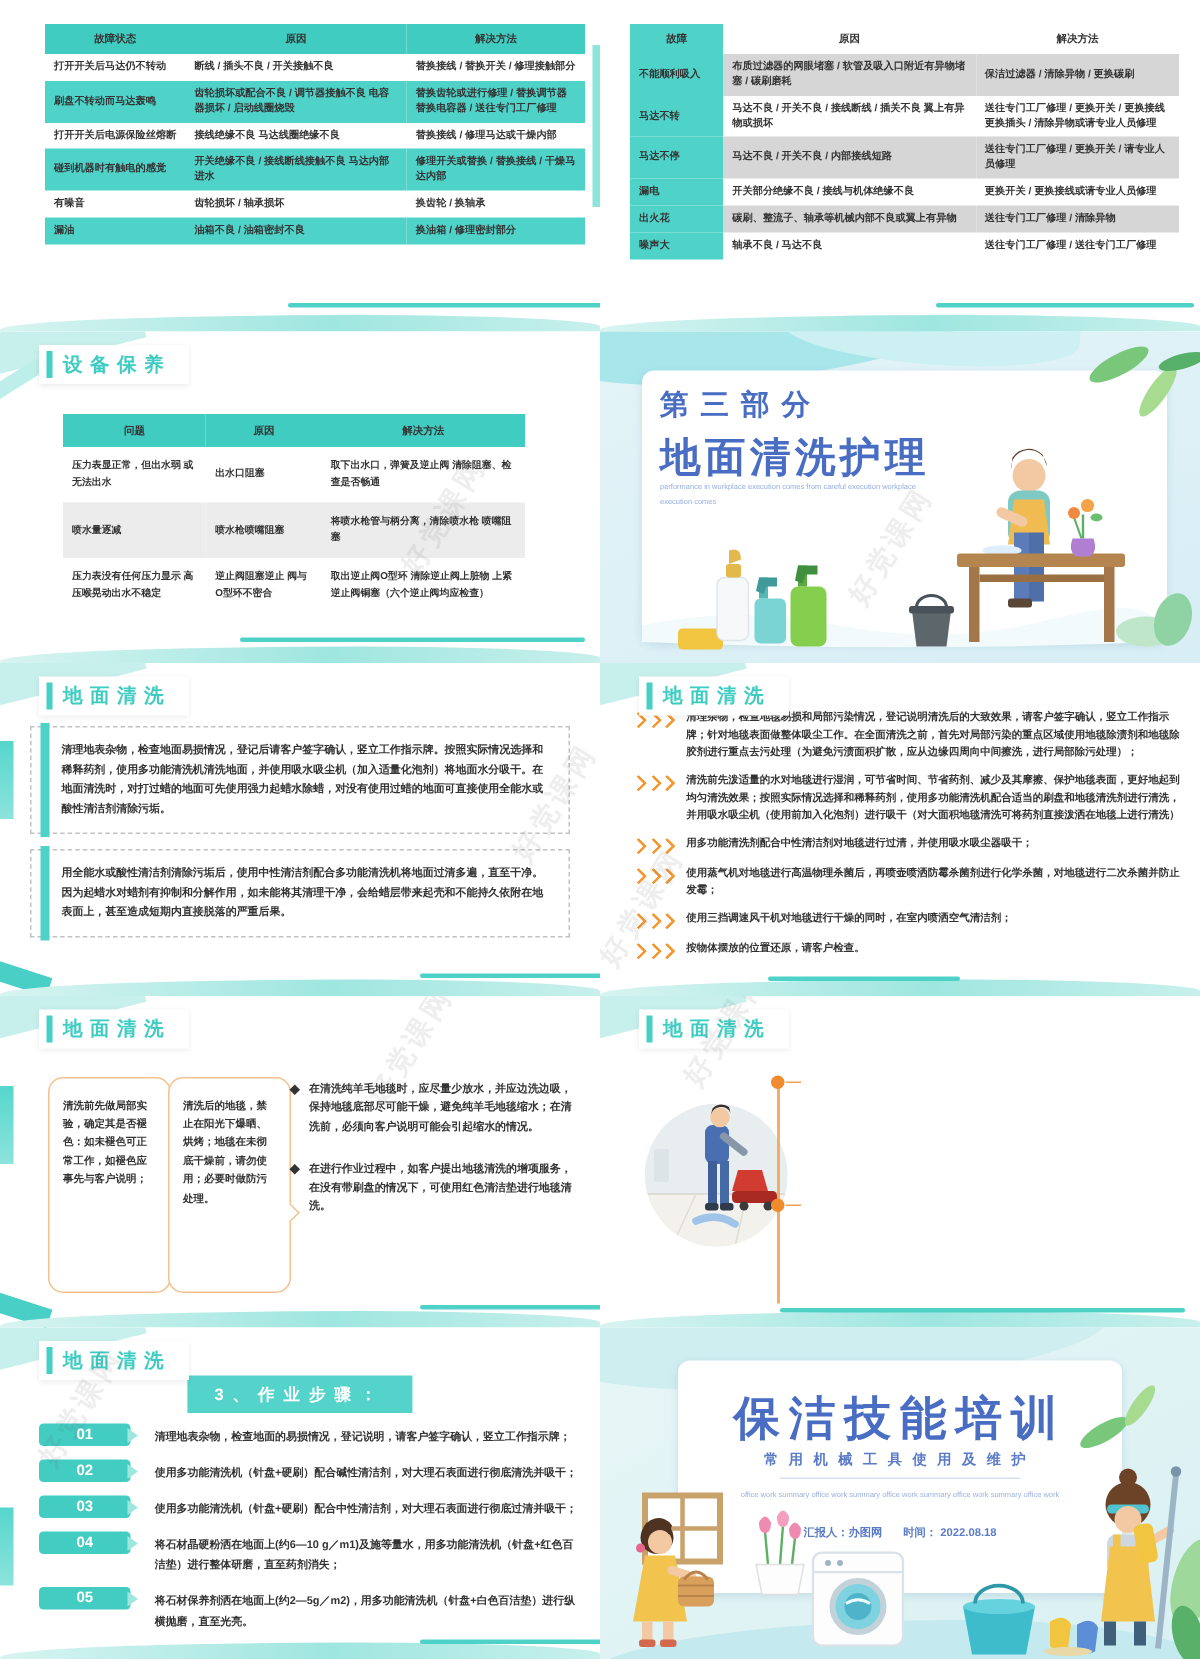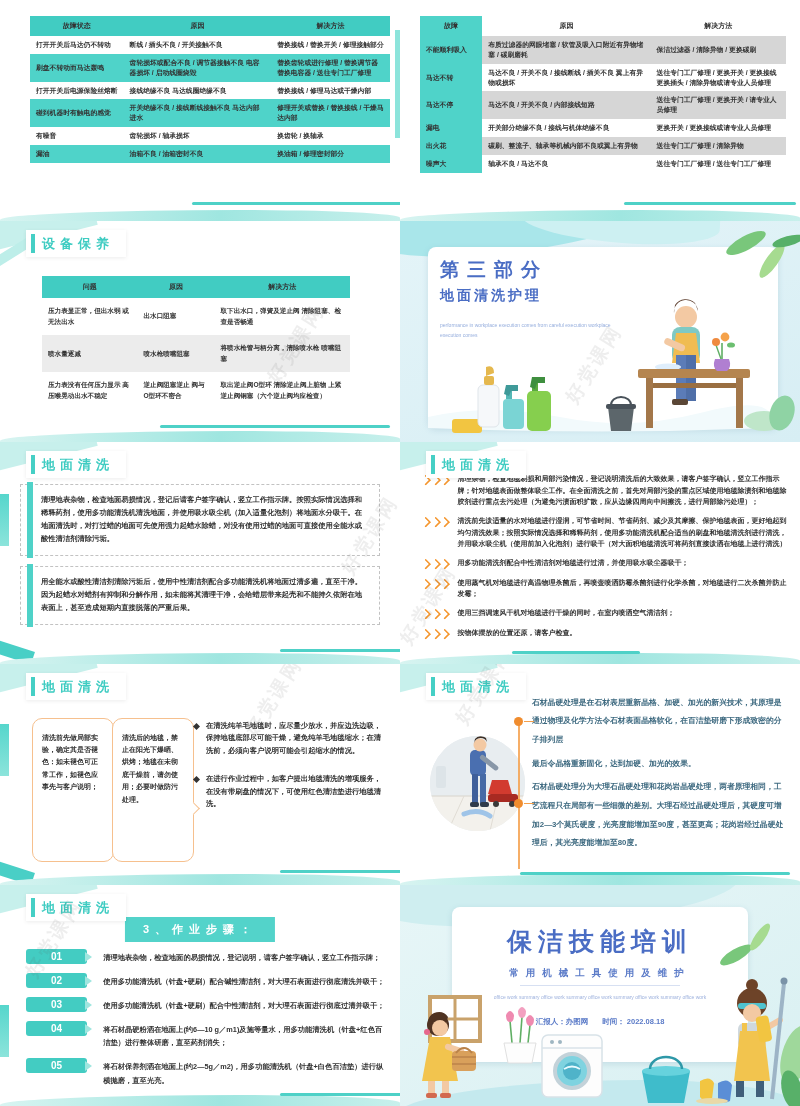--- a/index.html
+++ b/index.html
@@ -48,21 +48,21 @@
   .s4{background:linear-gradient(160deg,#e4f4f8,#d7eef4);}
   .s4 .blob1{position:absolute;top:-28px;left:-30px;width:280px;height:60px;background:#a9e6ea;
       border-radius:0 0 70% 40%;transform:rotate(-4deg);}
   .s4 .blob2{position:absolute;top:-20px;left:120px;width:200px;height:42px;background:#cdf0f2;
       border-radius:0 0 60% 80%;transform:rotate(3deg);}
   .card4{position:absolute;left:28px;top:26px;right:22px;bottom:14px;background:#fff;
       border-radius:8px;box-shadow:0 2px 6px rgba(80,130,160,.18);z-index:2;}
   .part-label{position:absolute;left:40px;top:36px;color:#4a6dc4;font-weight:bold;
       font-size:19px;letter-spacing:8px;z-index:4;}
   .part-title{position:absolute;left:40px;top:66px;color:#4a6dc4;font-weight:bold;
-      font-size:14px;letter-spacing:3px;z-index:4;}
+      font-size:27px;letter-spacing:3px;z-index:4;}
   .part-sub{position:absolute;left:40px;top:100px;width:180px;color:#96aedd;
       font-size:5px;line-height:1.9;z-index:4;}
   .illus4{position:absolute;inset:0;z-index:3;}
 
   
   .pbox{position:absolute;left:20px;right:20px;border:1px dashed #c2c2c2;background:#fff;
       padding:9px 14px 9px 20px;z-index:3;font-size:7.3px;font-weight:bold;color:#333;line-height:1.78;}
   .pbox::before{content:'';position:absolute;left:6px;top:-3px;bottom:-3px;width:6px;background:#4fd2c8;}
   .pb1{top:42px;}.pb2{top:124px;}
 
@@ -106,21 +106,21 @@
 
   
   .s10{background:linear-gradient(150deg,#e7f6f7,#d9f0f2);}
   .s10 .blob1{position:absolute;top:-30px;left:-40px;width:380px;height:70px;background:#cfeef0;
       border-radius:0 0 60% 50%;transform:rotate(-3deg);}
   .s10 .wavebot{position:absolute;bottom:-14px;left:-10px;right:-10px;height:40px;background:#c4e9ee;
       border-radius:60% 40% 0 0/100% 80% 0 0;}
   .card10{position:absolute;left:52px;top:22px;right:52px;bottom:44px;background:#fff;
       border-radius:8px;box-shadow:0 2px 6px rgba(80,130,160,.18);z-index:2;}
   .cover-title{position:absolute;left:0;right:0;top:40px;text-align:center;color:#4a6dc4;
-      font-weight:bold;font-size:25px;letter-spacing:6px;z-index:4;}
+      font-weight:bold;font-size:31px;letter-spacing:6px;z-index:4;}
   .cover-sub{position:absolute;left:0;right:0;top:82px;text-align:center;color:#5b7bc8;
       font-weight:bold;font-size:9.5px;letter-spacing:7px;z-index:4;}
   .cover-rule{position:absolute;left:120px;right:120px;top:100px;height:1px;background:#d7e0f2;z-index:4;}
   .cover-en{position:absolute;left:90px;right:90px;top:108px;text-align:center;color:#9db1dd;
       font-size:5px;line-height:1.9;z-index:4;}
   .cover-meta{position:absolute;left:0;right:0;top:132px;text-align:center;color:#5b7bc8;
       font-weight:bold;font-size:7.5px;z-index:4;}
   .cover-meta span{margin:0 6px;}
   .illus10{position:absolute;inset:0;z-index:3;}
 </style>
@@ -481,26 +481,20 @@
         <rect x="58" y="58" width="30" height="8" rx="3" fill="#a82a22"></rect>
         <circle cx="66" cy="68" r="3" fill="#3a3a3a"></circle>
         <circle cx="82" cy="68" r="3" fill="#3a3a3a"></circle>
       </svg>
     </div>
     <i class="conn"></i>
     <span class="cdot cd1"></span>
     <span class="cdash cd1"></span>
     <span class="cdot cd2"></span>
     <span class="cdash cd2"></span>
-    <div class="crystal-text">
-
-    <p>石材晶硬处理是在石材表层重新晶格、加硬、加光的新兴技术，其原理是通过物理及化学方法令石材表面晶格软化，在百洁垫研磨下形成致密的分子排列层</p>
-        <p>最后令晶格重新固化，达到加硬、加光的效果。</p>
-        <p>石材晶硬处理分为大理石晶硬处理和花岗岩晶硬处理，两者原理相同，工艺流程只在局部有一些细微的差别。大理石经过晶硬处理后，其硬度可增加2—3个莫氏硬度，光亮度能增加至90度，甚至更高；花岗岩经过晶硬处理后，其光亮度能增加至80度。</p>
-      </div>
     <span class="wm" style="left:40px;top:8px;">好党课网</span>
     <i class="bline" style="left:30%;right:10px;bottom:10px;"></i>
     <i class="bband"></i>
   </section>
 
   <section class="slide">
     <i class="corner-a"></i>
     <i class="lstrip" style="top:120px;"></i>
     <div class="ptitle">
       <span>地面清洗</span>

